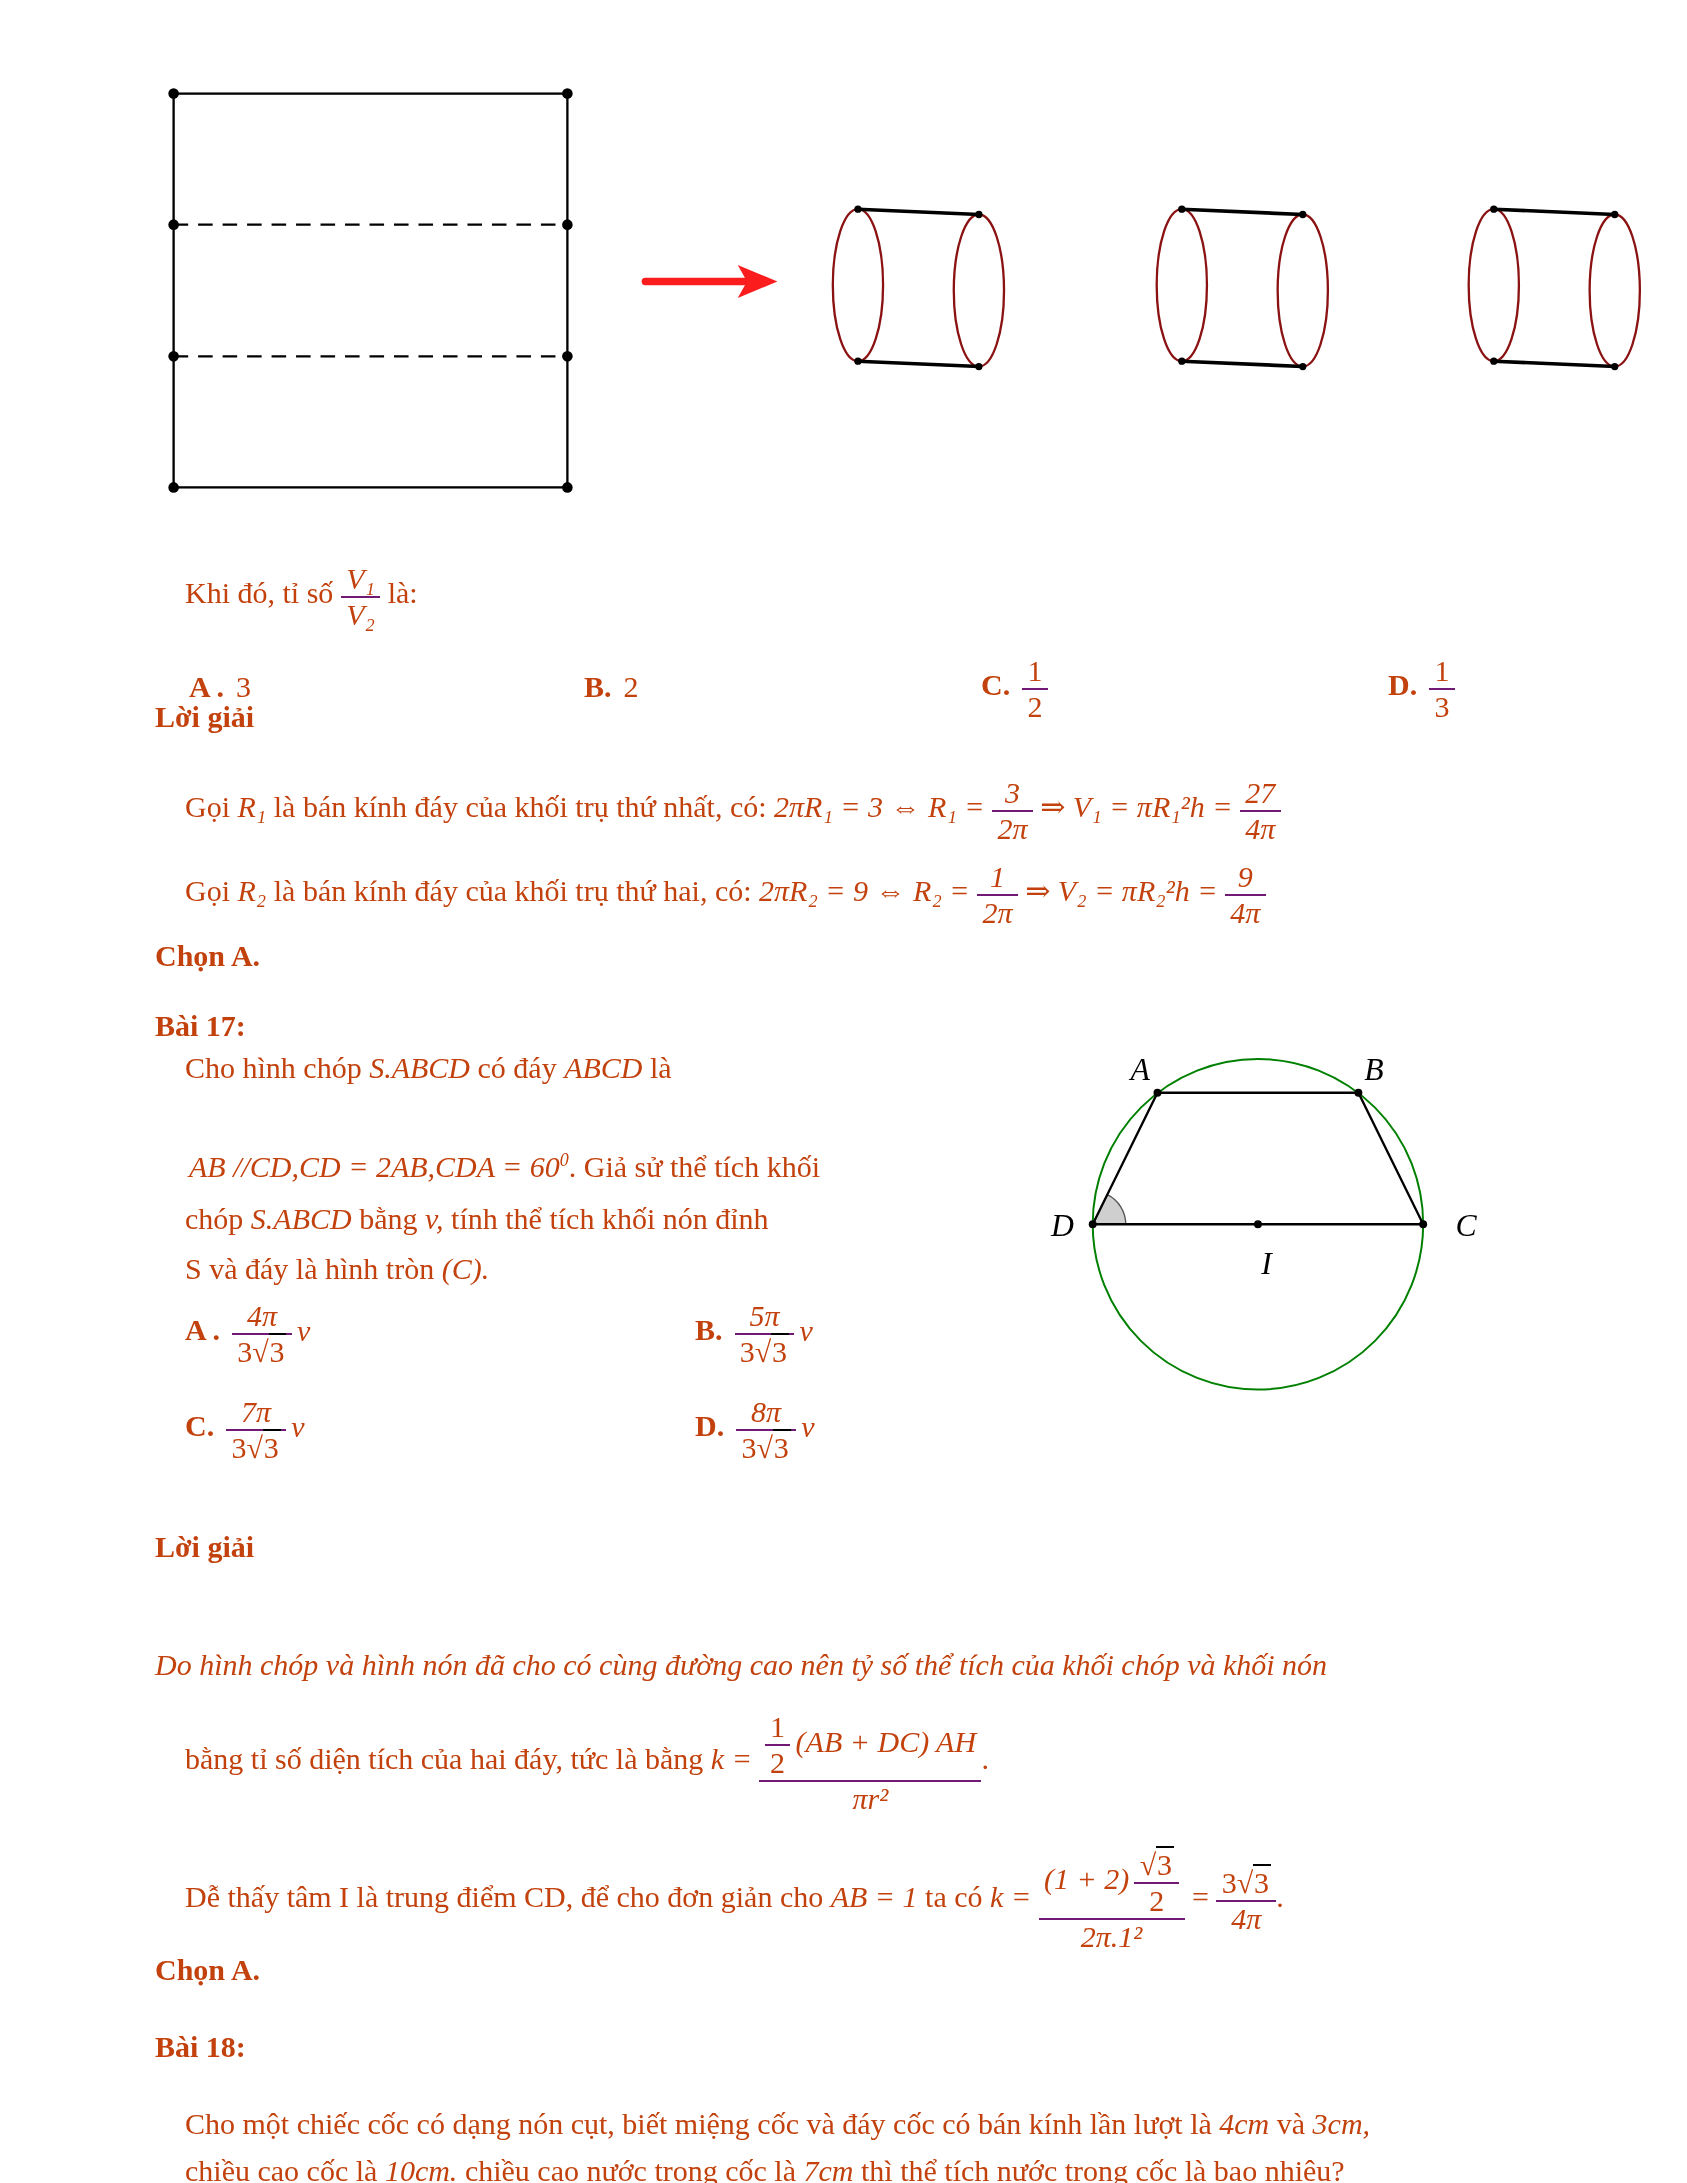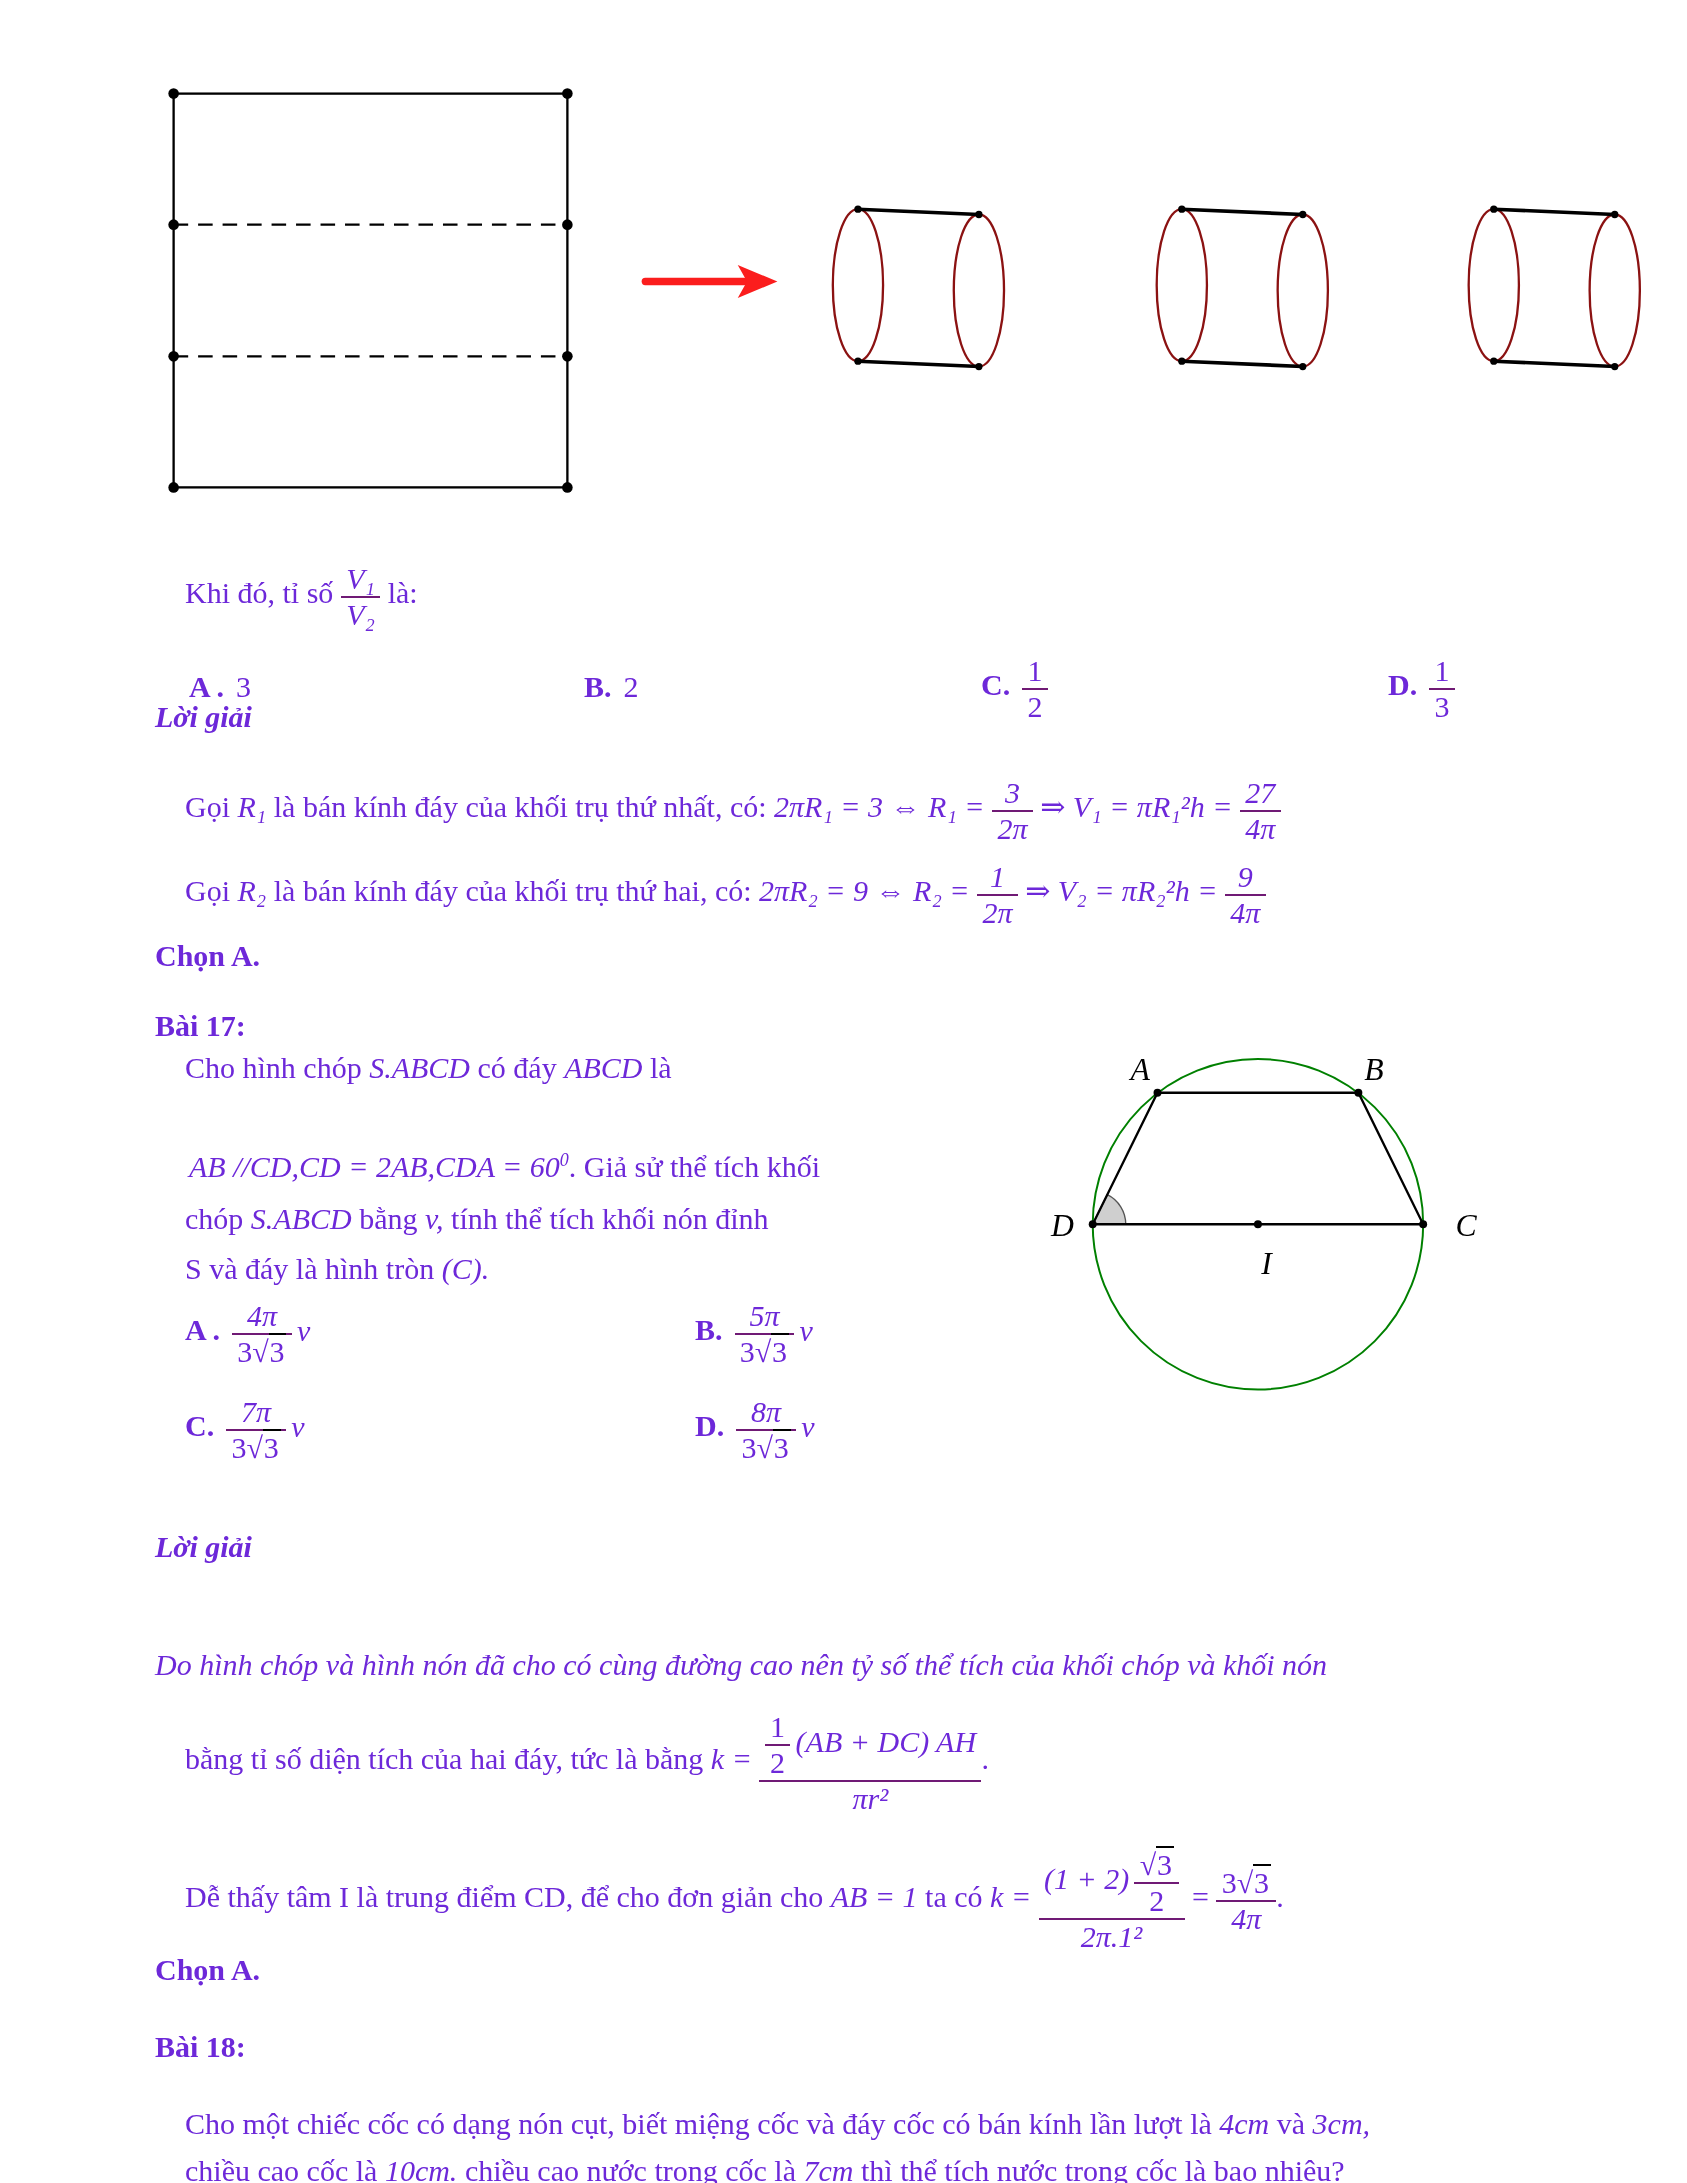--- a/index.html
+++ b/index.html
@@ -1,25 +1,25 @@
 <!DOCTYPE html>
 <html style="font-size:10.6px"><head>
 <meta charset="utf-8">
 <style>
   *{box-sizing:border-box;}
   html,body{margin:0;padding:0;background:#ffffff;}
   .page{
     position:relative;width:1687px;height:2183px;background:#fff;overflow:hidden;
-    font-family:"Liberation Serif","DejaVu Serif",serif;font-size:30px;color:#6d28d9;
+    font-family:"Liberation Serif","DejaVu Serif",serif;font-size:30px;color:#c2410c;
   }
   .abs{position:absolute;}
   .line{white-space:pre-wrap;line-height:1.18;}
   .b{font-weight:bold;}
   .i{font-style:italic;}
-  .bi{font-weight:bold;font-style:italic;}
+  .bi{font-weight:bold;}
   .frac{display:inline-block;vertical-align:middle;text-align:center;}
   .frac>.num{display:block;border-bottom:2px solid #701a75;padding:0 5.3px;line-height:1.12;}
   .frac>.den{display:block;padding:0 5.3px;line-height:1.12;}
   .ml{margin-left:12px;}
   .mls{margin-left:5.3px;}
   .sup{font-size:0.6em;vertical-align:super;line-height:0;}
   .sqrt{white-space:nowrap;}
   .radbar{border-top:2px solid #000;padding:0 2px 0 0.7px;}
   svg text{font-family:"Liberation Serif","DejaVu Serif",serif;}
 </style>

